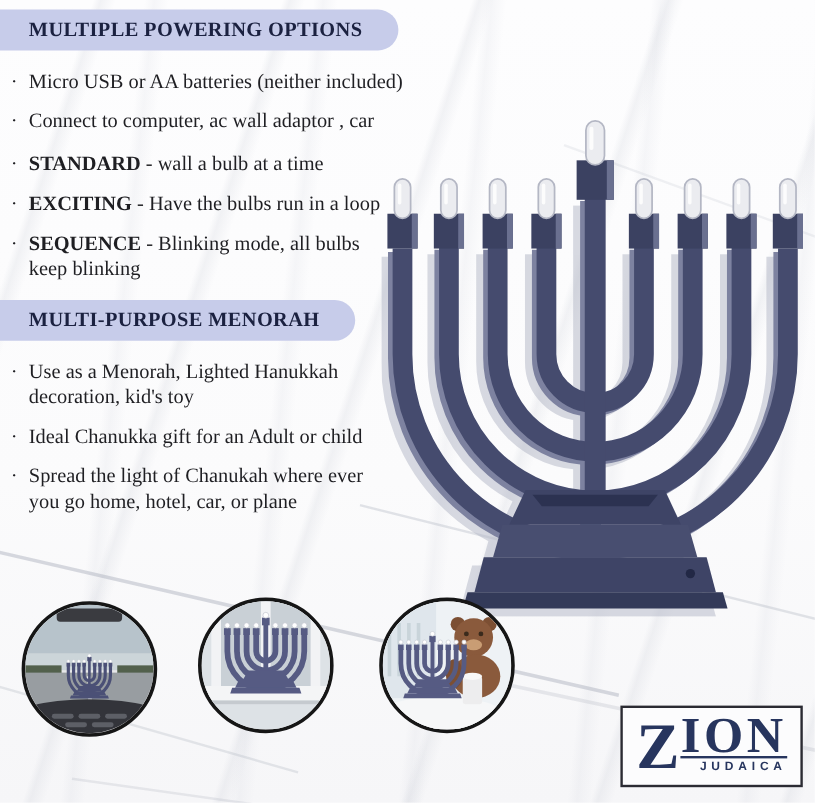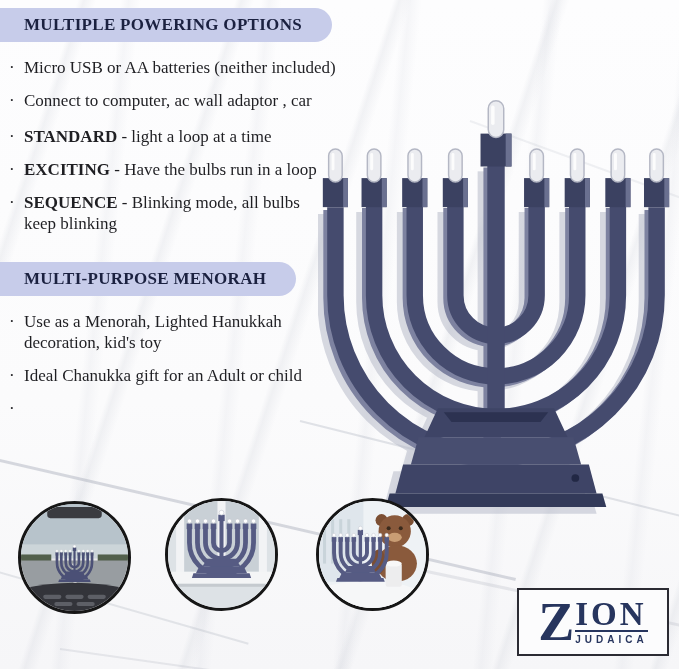--- a/index.html
+++ b/index.html
@@ -32,21 +32,21 @@
   
   .features{position:absolute;left:0;top:0;width:362px;z-index:3;}
   .pill{
     display:inline-block;background:#c7ccea;color:#1b2140;
     font-weight:bold;font-size:17px;letter-spacing:.3px;
     line-height:20px;padding:7px 30px 7px 24px;
     border-radius:0 20px 20px 0;
   }
   .sec1 .pill{margin-top:8px;}
   .sec2 .pill{margin-top:18px;}
-  .sec3 .pill{margin-top:28px;}
+  .sec3 .pill{margin-top:16px;}
   .features ul{list-style:none;margin:14px 0 0 0;padding:0;}
   .features li{
     position:relative;margin-top:12px;padding-left:24px;
     font-size:17px;line-height:21px;color:#1f1f23;
   }
   .features li:first-child{margin-top:15px;}
   .dot{position:absolute;left:9px;top:0;color:#1f1f23;}
   .b{font-weight:bold;}
   .t{white-space:pre-wrap;}
 
@@ -70,21 +70,21 @@
     position:absolute;left:517px;top:588px;width:152px;height:68px;
     background:#fcfcfd;border:2px solid #2b2b33;box-sizing:border-box;
     display:flex;align-items:center;justify-content:center;z-index:4;
   }
   .logo .z{
     font-size:54px;line-height:48px;font-weight:bold;color:#27355e;
     font-family:"Liberation Serif",serif;
   }
   .logo .col{display:flex;flex-direction:column;margin-left:1px;}
   .logo .ion{
-    font-size:33px;line-height:28px;font-weight:bold;color:#27355e;
+    font-size:42px;line-height:28px;font-weight:bold;color:#27355e;
     letter-spacing:3px;font-family:"Liberation Serif",serif;
   }
   .logo .rule{height:2px;background:#27355e;margin:2px 0 2px 0;}
   .logo .judaica{
     font-size:10px;letter-spacing:4px;color:#27355e;font-weight:bold;
     font-family:"Liberation Sans",sans-serif;text-align:right;
   }
 </style>
 </head>
 <body>
@@ -107,21 +107,21 @@
       </li>
       <li>
         <span class="dot">·</span><span class="b"></span><span class="t">Connect to computer, ac wall adaptor , car</span>
       </li>
     </ul>
   </div>
 
   <div class="sec2">
     <ul>
       <li>
-        <span class="dot">·</span><span class="b">STANDARD</span><span class="t"> - light a loop at a time</span>
+        <span class="dot">·</span><span class="b">STANDARD</span><span class="t"> - wall a bulb at a time</span>
       </li>
       <li>
         <span class="dot">·</span><span class="b">EXCITING</span><span class="t"> - Have the bulbs run in a loop</span>
       </li>
       <li>
         <span class="dot">·</span><span class="b">SEQUENCE</span><span class="t"> - Blinking mode, all bulbs
 keep blinking</span>
       </li>
     </ul>
   </div>
@@ -130,21 +130,22 @@
     <div class="pill">MULTI-PURPOSE MENORAH</div>
     <ul>
       <li>
         <span class="dot">·</span><span class="b"></span><span class="t">Use as a Menorah, Lighted Hanukkah
 decoration, kid's toy</span>
       </li>
       <li>
         <span class="dot">·</span><span class="b"></span><span class="t">Ideal Chanukka gift for an Adult or child</span>
       </li>
       <li>
-        <span class="dot">·</span><span class="b"></span>
+        <span class="dot">·</span><span class="b"></span><span class="t">Spread the light of Chanukah where ever
+you go home, hotel, car, or plane</span>
       </li>
     </ul>
   </div>
 </div>
 
 <svg width="0" height="0" style="position:absolute" aria-hidden="true">
   <symbol id="mini-menorah" viewBox="0 0 100 92">
     <g stroke="currentColor" stroke-width="6" fill="none">
       <path d="M40,24 V42 A10,10 0 0 0 60,42 V24"></path>
       <path d="M30,24 V42 A20,20 0 0 0 70,42 V24"></path>

